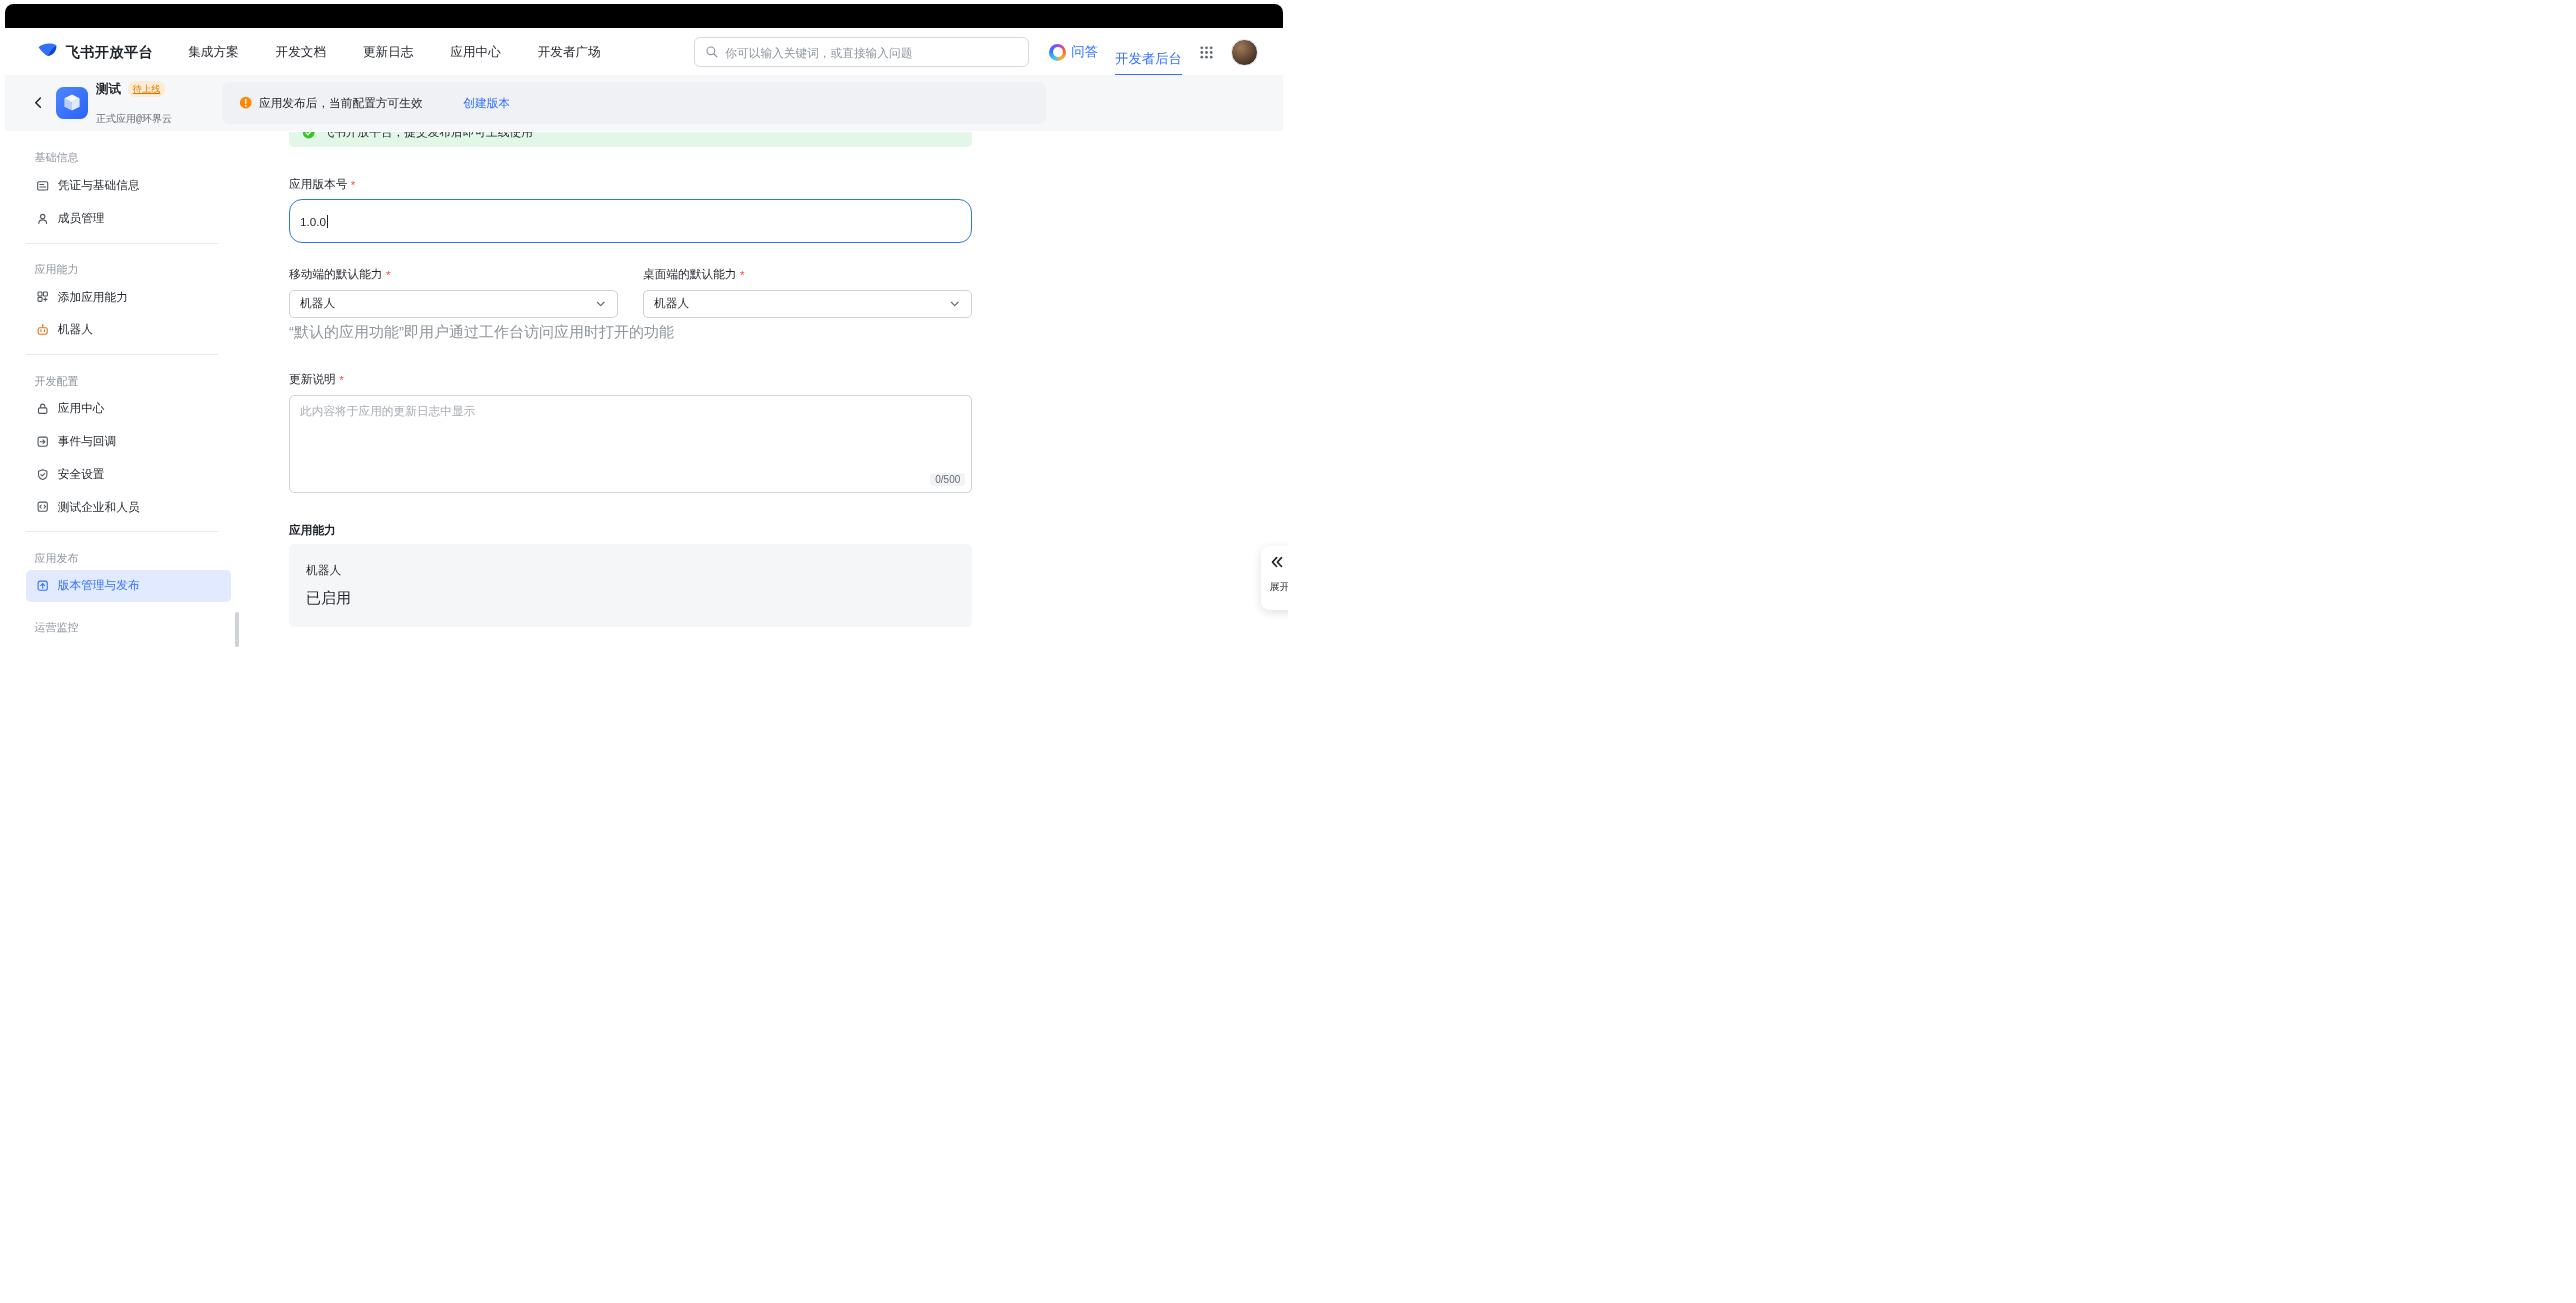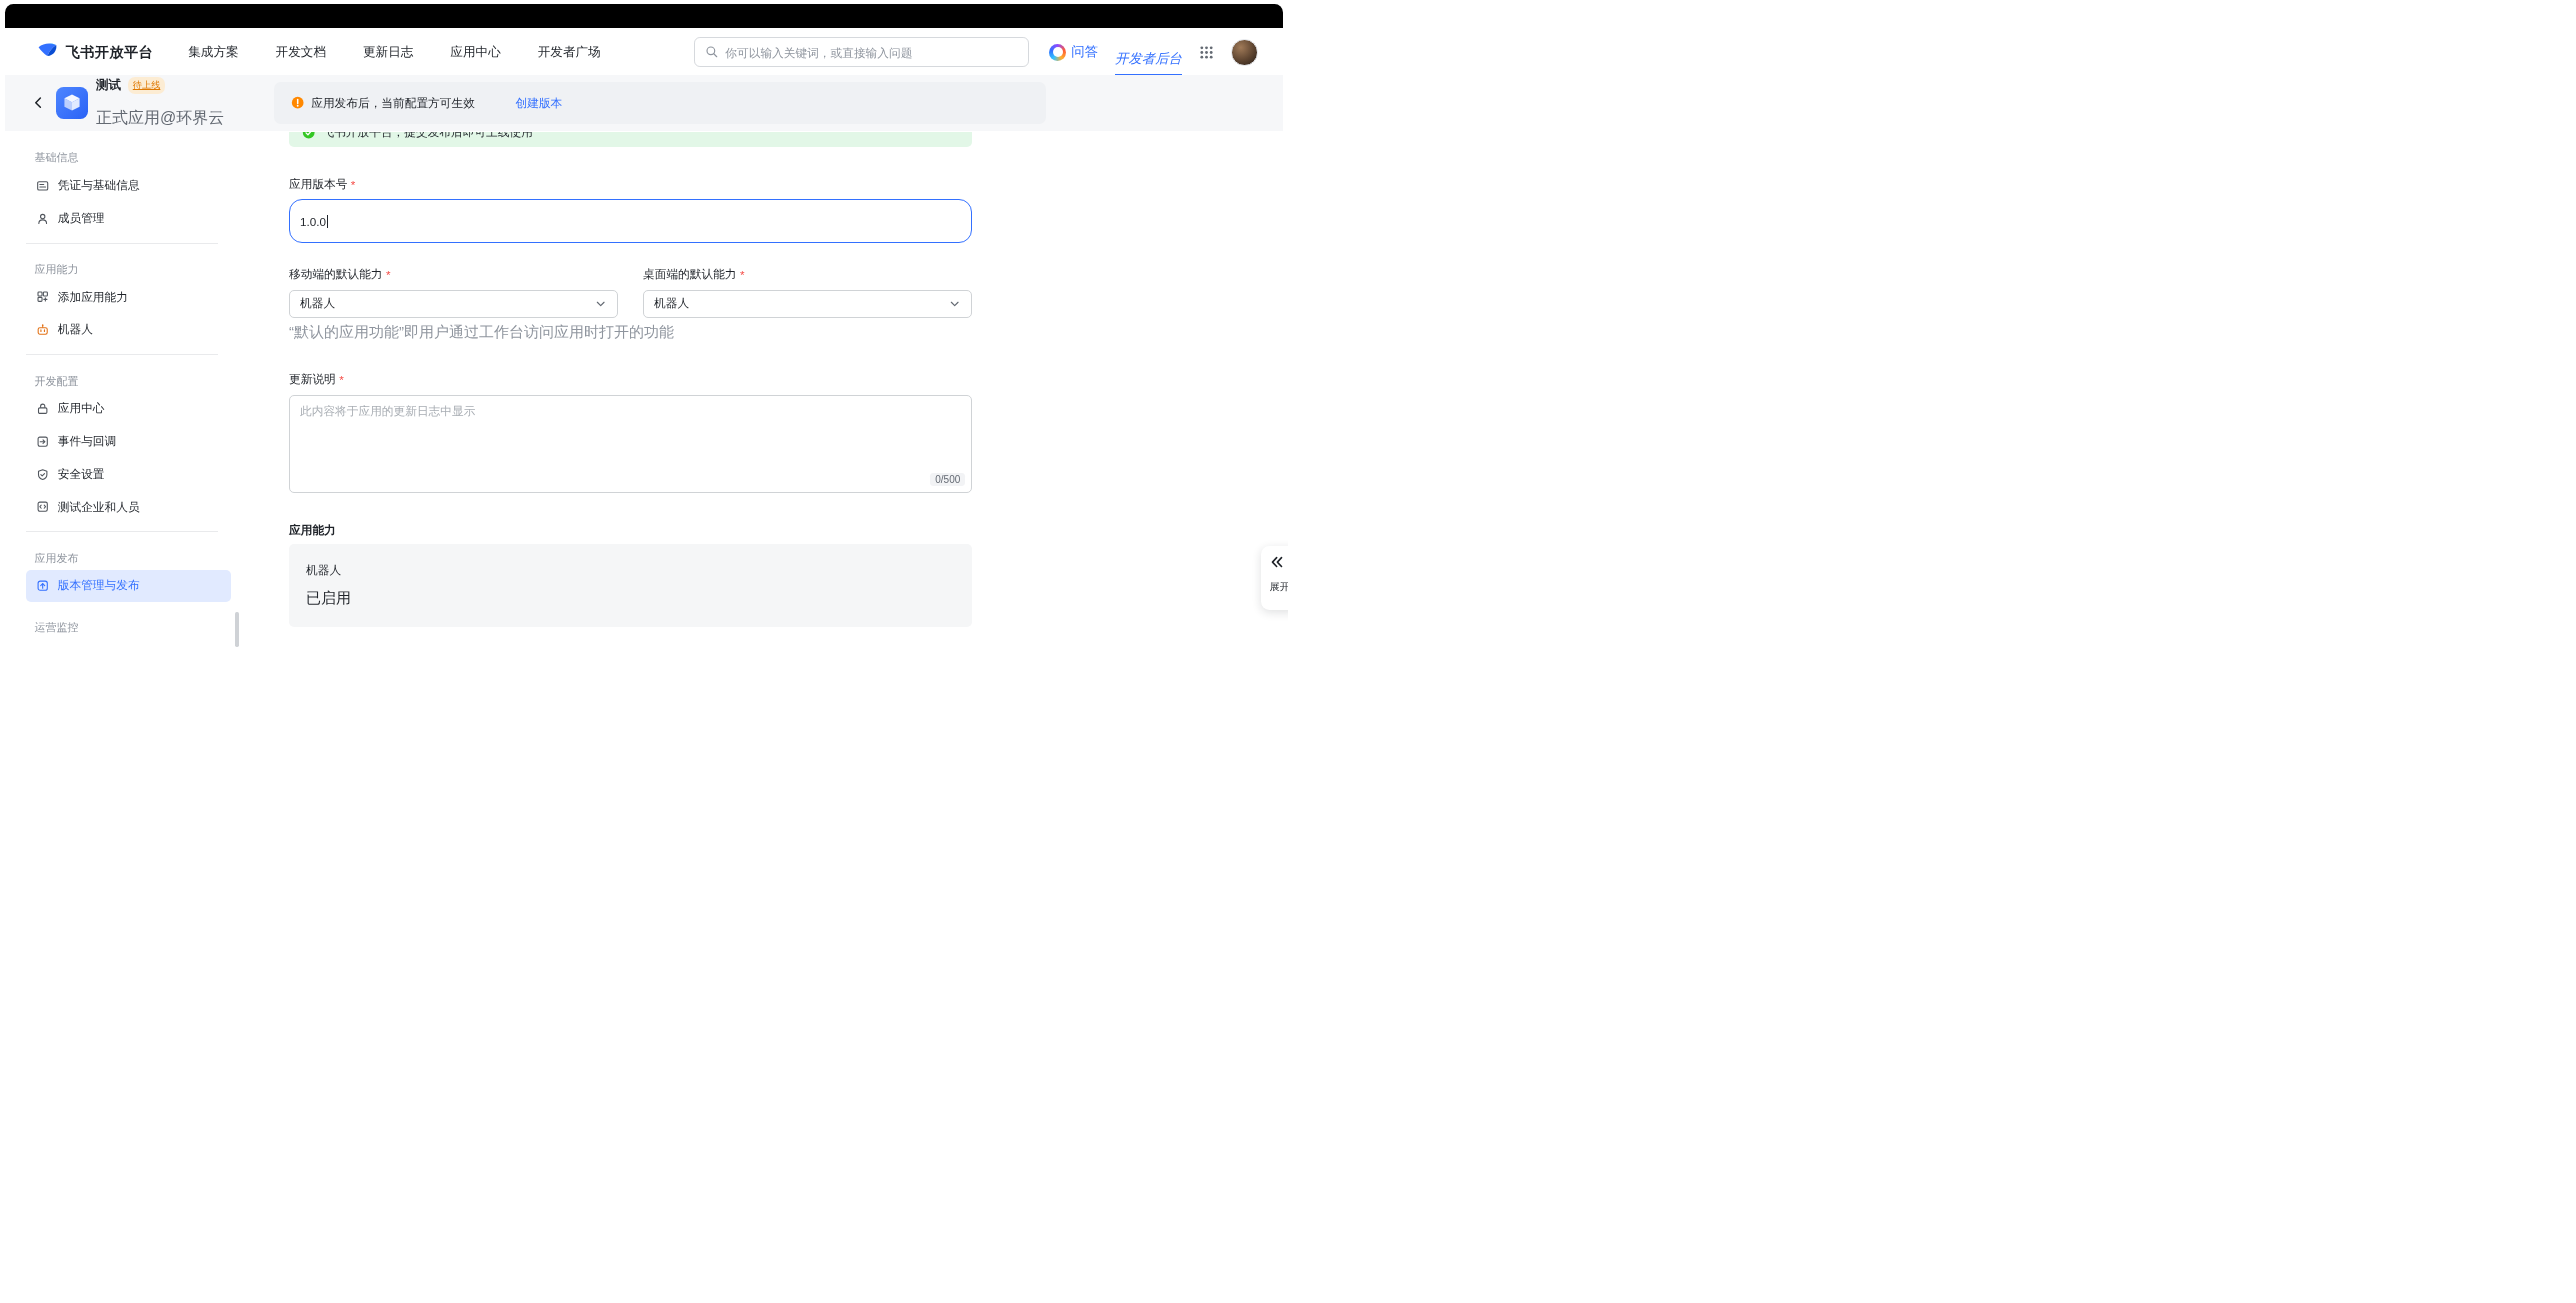--- a/index.html
+++ b/index.html
@@ -20,33 +20,33 @@
   .brand-name{font-size:14.2px;font-weight:700;letter-spacing:0.4px;}
   .nav{display:flex;gap:37px;margin-left:35px;font-size:12.6px;font-weight:500;}
   .nav-item{cursor:pointer;white-space:nowrap;}
   .search{margin-left:auto;width:335px;height:30px;border:0.8px solid #d6d9dd;border-radius:5.9px;display:flex;align-items:center;padding:0 10px;gap:6.7px;background:#fff;}
   .search input{border:none;outline:none;flex:1;font-size:11.7px;background:transparent;color:#1f2329;}
   .search input::placeholder{color:#8f959e;}
   .header-right{display:flex;align-items:center;margin-left:20px;gap:17px;height:100%;}
   .qa{display:flex;align-items:center;gap:5px;color:#3370ff;font-size:13.4px;font-weight:500;cursor:pointer;}
   .qa-icon{width:17px;height:17px;border-radius:50%;background:conic-gradient(#8f4bff,#ff5c35,#ffb02e,#33c3ff,#3370ff,#8f4bff);position:relative;}
   .qa-icon::after{content:"";position:absolute;inset:3.4px;border-radius:50%;background:#fff;}
-  .console{color:#3370ff;font-size:13.4px;font-weight:500;height:100%;display:flex;align-items:center;border-bottom:2.5px solid #3370ff;padding-top:16px;cursor:pointer;white-space:nowrap;font-style:italic;}
+  .console{color:#3370ff;font-size:13.4px;font-weight:500;height:100%;display:flex;align-items:center;border-bottom:2.5px solid #3370ff;padding-top:16px;cursor:pointer;white-space:nowrap;}
   .waffle{cursor:pointer;display:flex;align-items:center;}
   .avatar{width:27px;height:27px;border-radius:50%;cursor:pointer;background:radial-gradient(circle at 35% 30%, #a07a58, #5d4430 55%, #2b211a 95%);border:0.8px solid #e2e4e8;}
 
   
   .subheader{position:absolute;top:75px;left:5px;right:5px;height:56px;background:#f6f7f9;display:flex;align-items:center;padding:0 22px;}
   .back-btn{width:23.5px;height:23.5px;display:flex;align-items:center;justify-content:center;cursor:pointer;border-radius:5px;}
   .app-icon{margin-left:5px;flex:none;cursor:pointer;}
   .app-meta{margin-left:8.4px;}
   .app-name-row{display:flex;align-items:center;gap:6.7px;}
   .app-name{font-size:12.6px;font-weight:700;}
   .badge{font-size:9.2px;color:#de7802;background:#fcecd3;padding:1.7px 5px;border-radius:7px;font-weight:500;white-space:nowrap;text-decoration:underline;}
-  .app-sub{font-size:16px;color:#646a73;margin-top:14px;}
+  .app-sub{font-size:10px;color:#646a73;margin-top:14px;font-family:Liberation Mono, monospace;}
   .alert{flex:1;margin-left:50px;margin-right:215px;height:42px;background:#eff1f4;border-radius:6.7px;display:flex;align-items:center;padding:0 17px;gap:6.7px;font-size:11.7px;}
   .alert-link{color:#3370ff;margin-left:34px;cursor:pointer;white-space:nowrap;}
 
   
   .sidebar{position:absolute;top:132px;left:5px;width:236px;bottom:0;background:#fff;padding:0 10px 0 21px;overflow:hidden;}
   .section-title{font-size:11px;color:#8f959e;margin:18.4px 0 4.2px 8.4px;height:15px;line-height:15px;}
   .side-item{height:32px;border-radius:5px;display:flex;align-items:center;gap:8.4px;padding:0 10px;font-size:11.7px;cursor:pointer;margin-bottom:0.8px;color:#1f2329;}
   .side-item svg{flex:none;}
   .side-item.active{background:#e1eaff;color:#3370ff;}
   .sdivider{height:0.8px;background:#e9eaec;margin:8.4px 13.4px 8.4px 0;}

